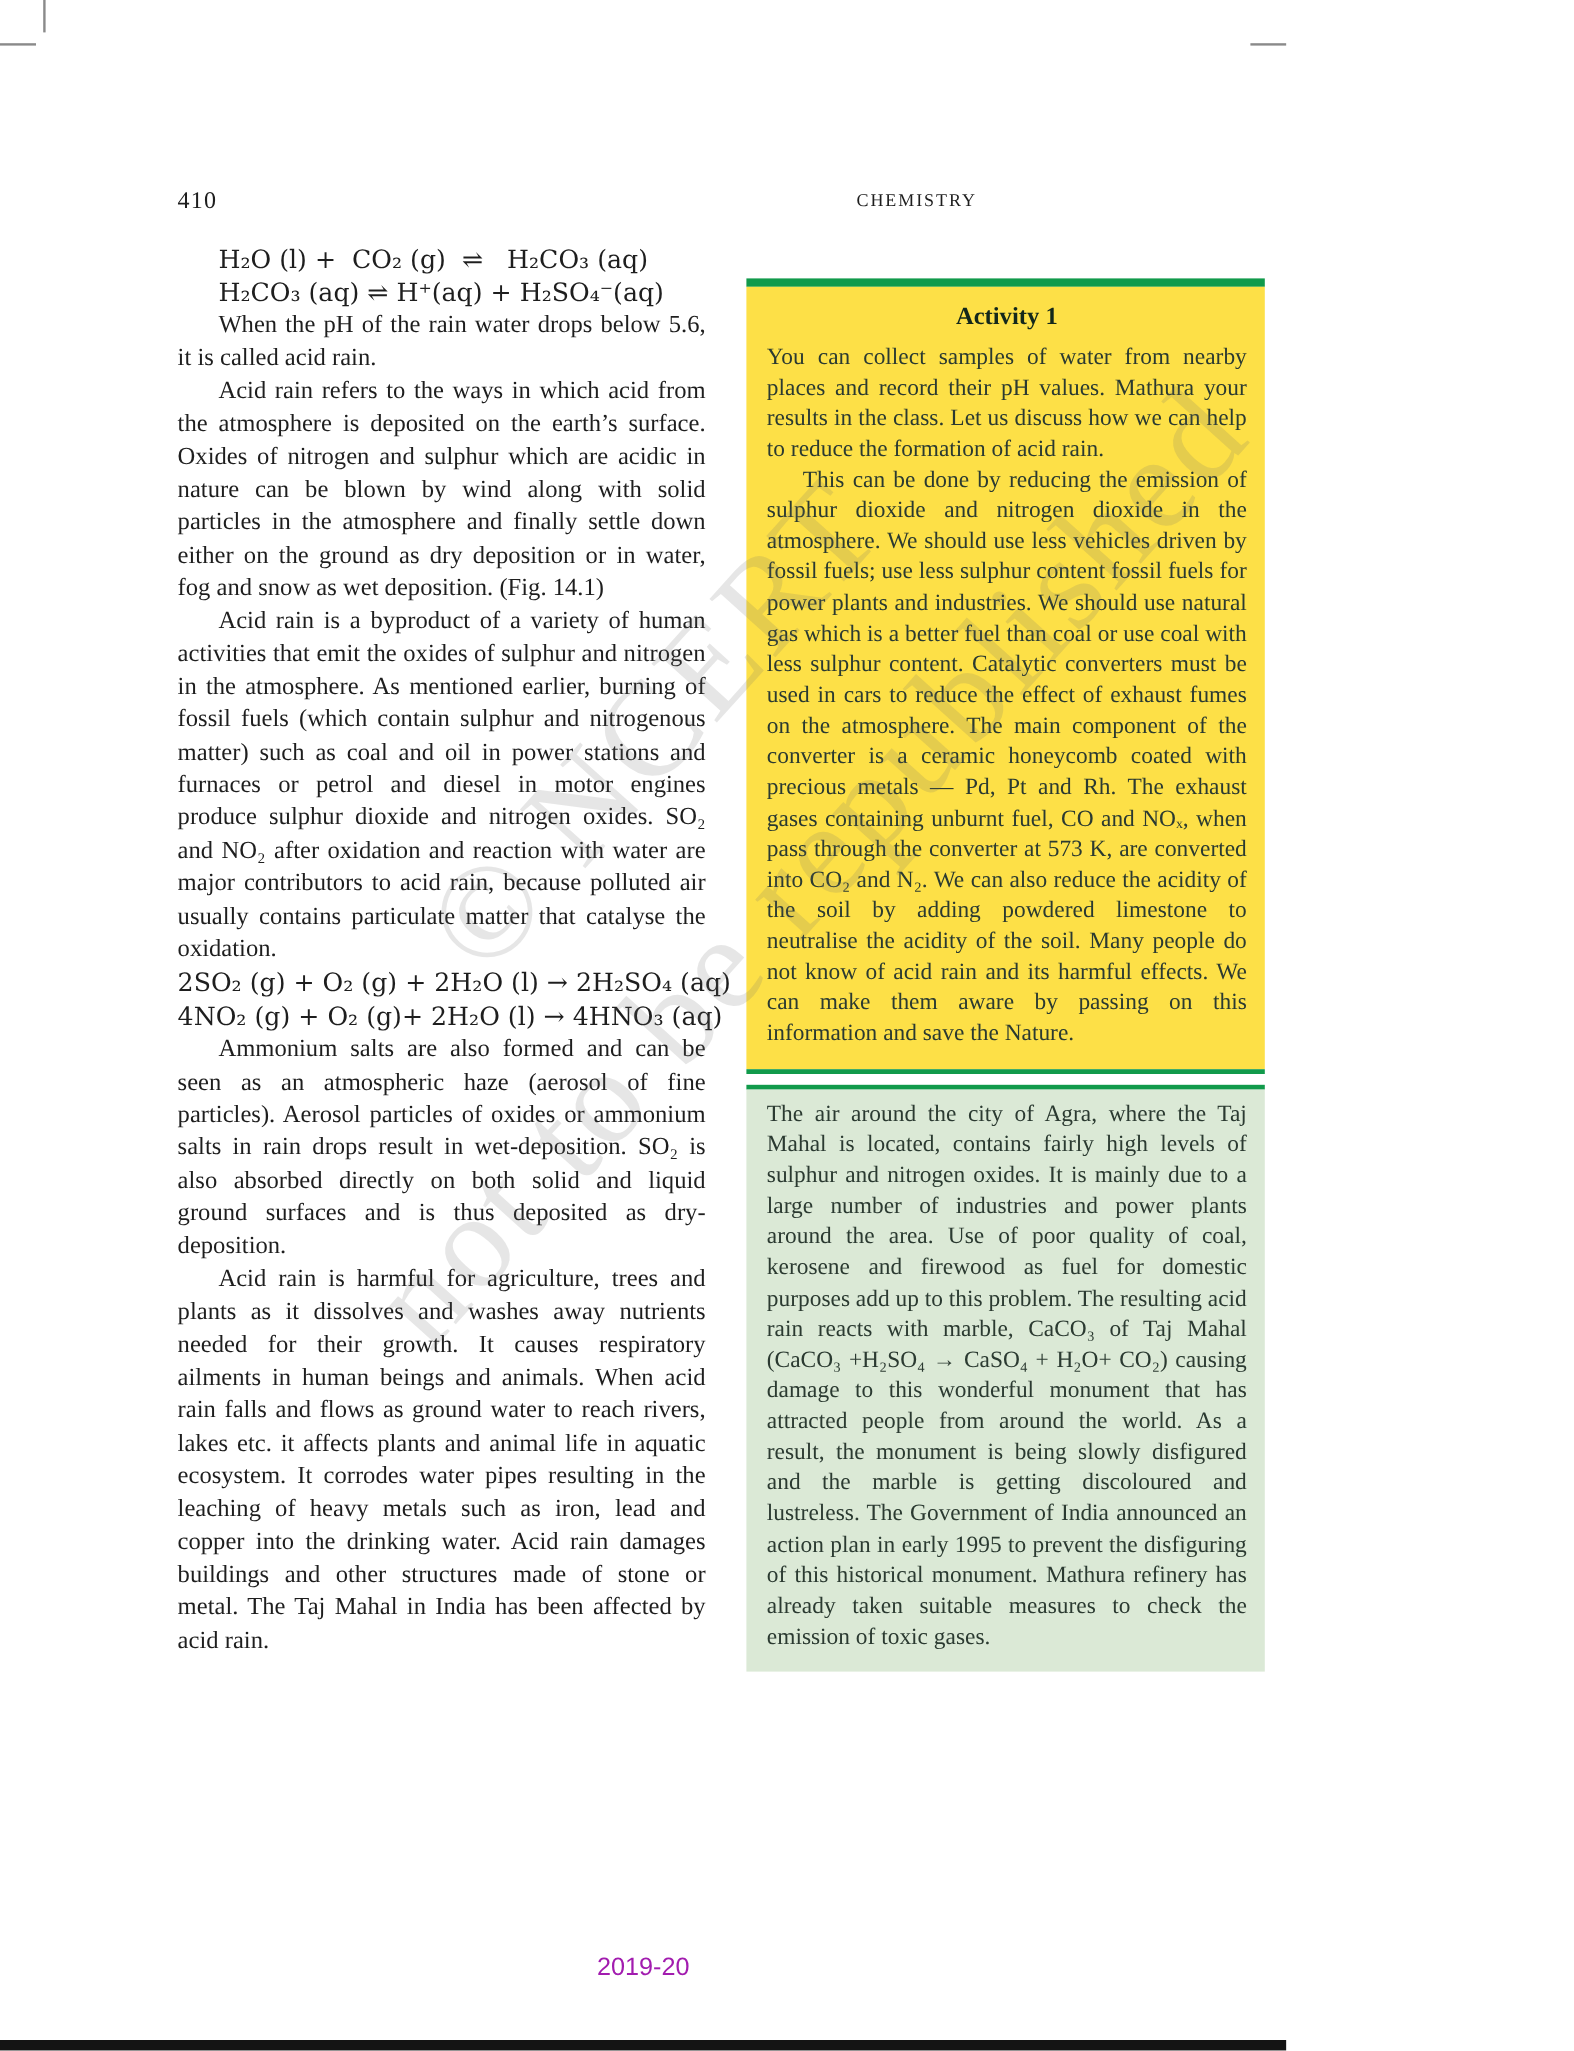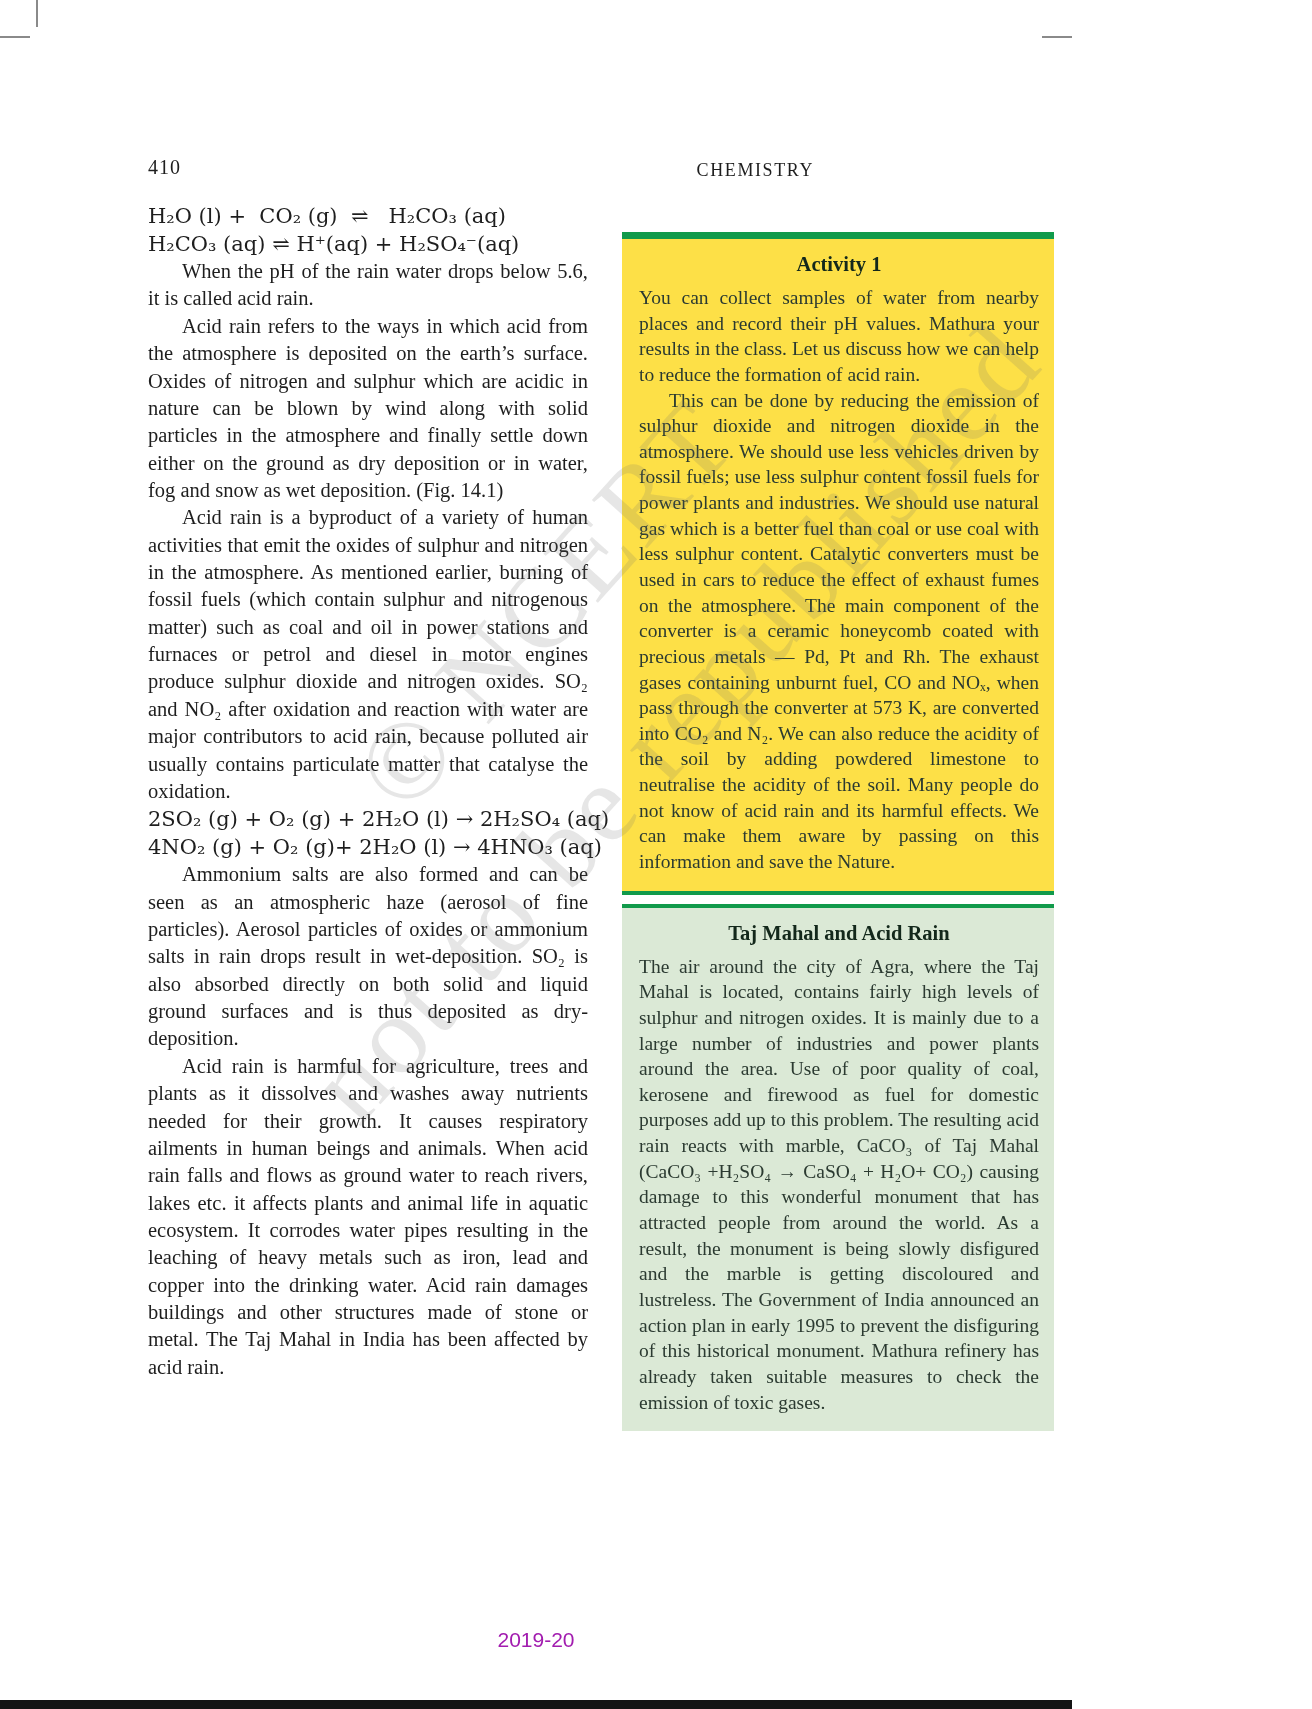--- a/index.html
+++ b/index.html
@@ -4,34 +4,34 @@
 <style>
   html,body { margin:0; padding:0; background:#ffffff; }
   .page {
     position:relative; width:1072px; height:1709px;
     background:#ffffff; overflow:hidden;
     font-family:"Liberation Serif","DejaVu Serif",serif;
     color:#1e1e1e;
   }
   
   .header-pagenum { position:absolute; left:148px; top:156px; font-size:20px; letter-spacing:1px; }
-  .header-book   { position:absolute; right:258px; top:160px; font-size:18px; letter-spacing:1.6px; }
+  .header-book   { position:absolute; right:258px; top:160px; font-size:15px; letter-spacing:1.6px; }
 
   
   .left-col {
     position:absolute; left:148px; top:202px; width:440px;
     font-size:20.5px; line-height:1.335; text-align:justify;
   }
   .left-col p { margin:0; }
   .left-col .para.indent { text-indent:34px; }
   .equation {
     white-space:pre; font-size:21px; margin:9px 0; text-align:left;
     font-family:"DejaVu Serif","Liberation Serif",serif;
   }
-  .equation.indent { }
+  .equation.indent { margin-left:34px; }
 
   
   .greenbox { position:absolute; left:622px; top:232px; width:432px; }
   .accentbar { height:7px; }
   .box-section {
     padding:8px 15px 16px 17px;
     font-size:19.5px; line-height:1.315; text-align:justify; color:#2b3a31;
   }
   .box-section p { margin:0; }
   .box-section .para.indent { text-indent:30px; }
@@ -90,21 +90,20 @@
     <div class="accentbar" style="background: rgb(17, 154, 75);"></div>
     <div class="box-section" style="background: #fde047;">
       <div class="box-title">Activity 1</div>
       <div>
           <p class="para">You can collect samples of water from nearby places and record their pH values. Mathura your results in the class. Let us discuss how we can help to reduce the formation of acid rain.</p>
           <p class="para indent">This can be done by reducing the emission of sulphur dioxide and nitrogen dioxide in the atmosphere. We should use less vehicles driven by fossil fuels; use less sulphur content fossil fuels for power plants and industries. We should use natural gas which is a better fuel than coal or use coal with less sulphur content. Catalytic converters must be used in cars to reduce the effect of exhaust fumes on the atmosphere. The main component of the converter is a ceramic honeycomb coated with precious metals — Pd, Pt and Rh. The exhaust gases containing unburnt fuel, CO and NOₓ, when pass through the converter at 573 K, are converted into CO₂ and N₂. We can also reduce the acidity of the soil by adding powdered limestone to neutralise the acidity of the soil. Many people do not know of acid rain and its harmful effects. We can make them aware by passing on this information and save the Nature.</p>
         </div>
     </div>
     <div class="rule-sep" style="border-top-color: rgb(17, 154, 75); border-bottom-color: rgb(17, 154, 75);"></div>
     <div class="box-section" style="background: rgb(219, 233, 214);">
-      <div class="box-title">Taj Mahal and Acid Rain</div>
       <div>
           <p class="para">The air around the city of Agra, where the Taj Mahal is located, contains fairly high levels of sulphur and nitrogen oxides. It is mainly due to a large number of industries and power plants around the area. Use of poor quality of coal, kerosene and firewood as fuel for domestic purposes add up to this problem.  The resulting acid rain reacts with marble, CaCO₃ of Taj Mahal (CaCO₃ +H₂SO₄ → CaSO₄ + H₂O+ CO₂) causing damage to this wonderful monument that has attracted people from around the world. As a result, the monument is being slowly disfigured and the marble is getting discoloured and lustreless. The Government of India announced an action plan in early 1995 to prevent the disfiguring of this historical monument. Mathura refinery has already taken suitable measures to check the emission of toxic gases.</p>
         </div>
     </div>
   </div>
 
   <div class="watermark">
     <div>© NCERT</div>
     <div>not to be republished</div>
   </div>

